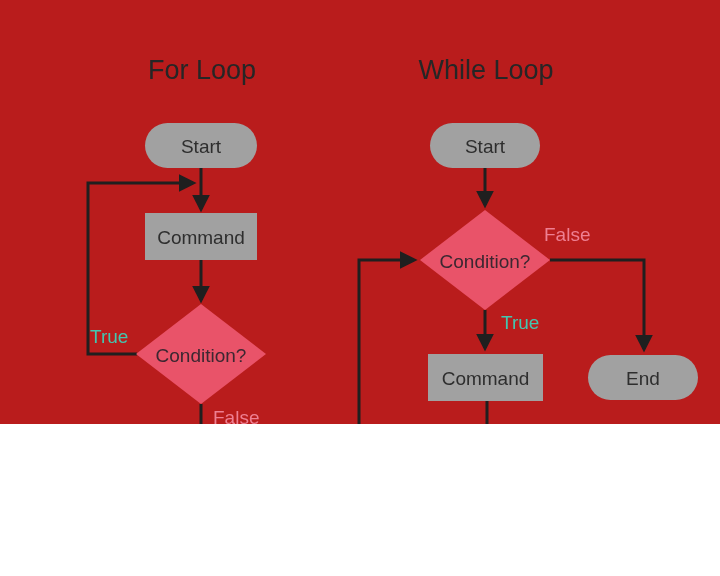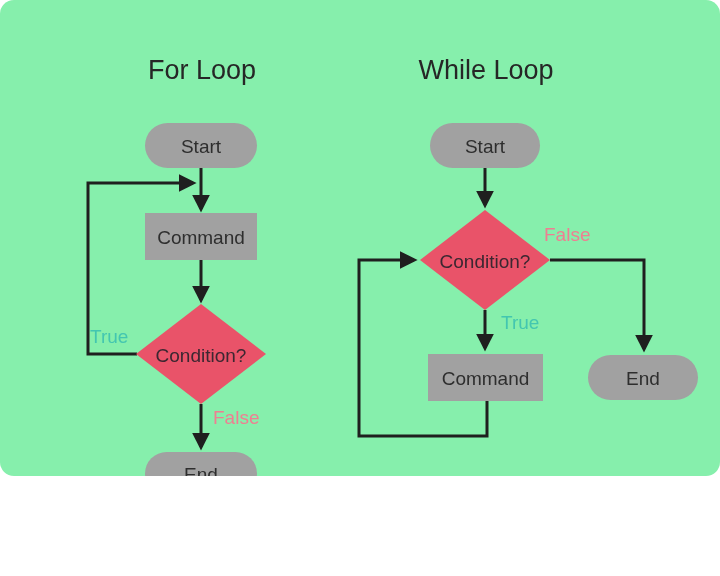--- a/index.html
+++ b/index.html
@@ -1,23 +1,22 @@
 <!DOCTYPE html>
 <html><head>
 <meta charset="utf-8">
 <style>
   html, body { margin: 0; padding: 0; }
   body { background: #ffffff; }
   .page {
     position: relative;
     width: 720px;
-    height: 476px;
-    background: #86efac;
+    height: 424px;
+    background: #b91c1c;
     overflow: hidden;
-    border-radius: 14px;
   }
   svg text {
     font-family: "Liberation Sans", "DejaVu Sans", sans-serif;
   }
   .title-text  { font-size: 27px; }
   .node-text   { font-size: 19px; }
   .branch-text { font-size: 19px; }
   .flow-line   { fill: none; stroke-width: 3; stroke-linejoin: miter; stroke-linecap: butt; }
   .node-shape  { stroke: none; }
 </style>

